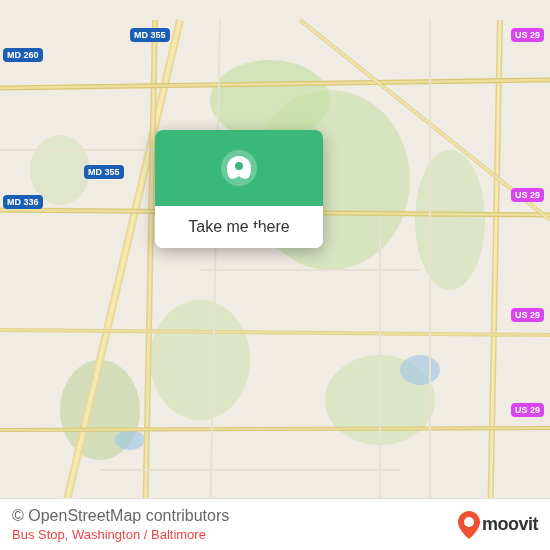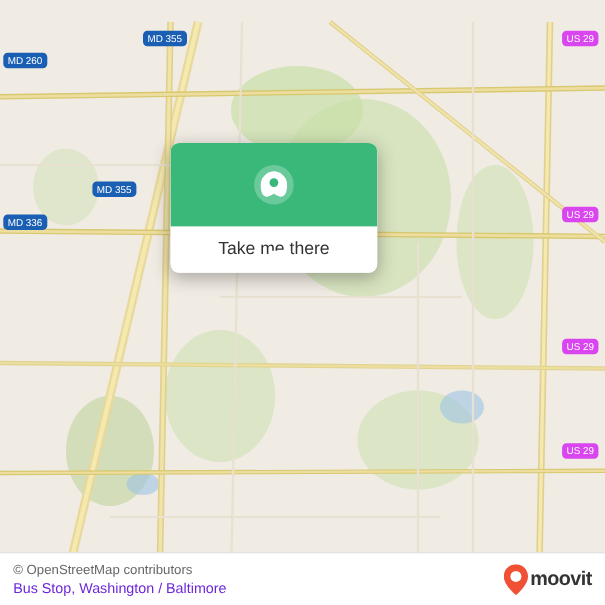--- a/index.html
+++ b/index.html
@@ -26,21 +26,21 @@
       inset: 0;
       width: 100%;
       height: 100%;
     }
 
     
     .popup-card {
       position: absolute;
       top: 130px;
       left: 155px;
-      width: 188px;
+      width: 168px;
       background: white;
       border-radius: 8px;
       box-shadow: 0 4px 16px rgba(0,0,0,0.3);
       overflow: hidden;
       display: flex;
       flex-direction: column;
       align-items: center;
     }
 
     .popup-green-area {
@@ -95,27 +95,27 @@
       border-top: 1px solid #ddd;
     }
 
     .bottom-left {
       display: flex;
       flex-direction: column;
       gap: 2px;
     }
 
     .copyright-text {
-      font-size: 12px;
+      font-size: 16px;
       color: #666;
     }
 
     .location-text {
       font-size: 13px;
-      color: #6d28d9;
+      color: #ef4444;
       font-weight: 400;
     }
 
     .moovit-logo {
       display: flex;
       align-items: center;
       gap: 2px;
     }
 
     .moovit-pin {
@@ -128,21 +128,21 @@
       font-weight: bold;
       color: #333;
       letter-spacing: -0.5px;
     }
 
     
     .road-badge {
       position: absolute;
       border-radius: 4px;
       font-size: 9px;
-      font-weight: normal;
+      font-weight: bold;
       padding: 2px 4px;
       text-align: center;
     }
 
     .badge-blue {
       background: #1a5fb4;
       color: white;
     }
 
     .badge-green {

